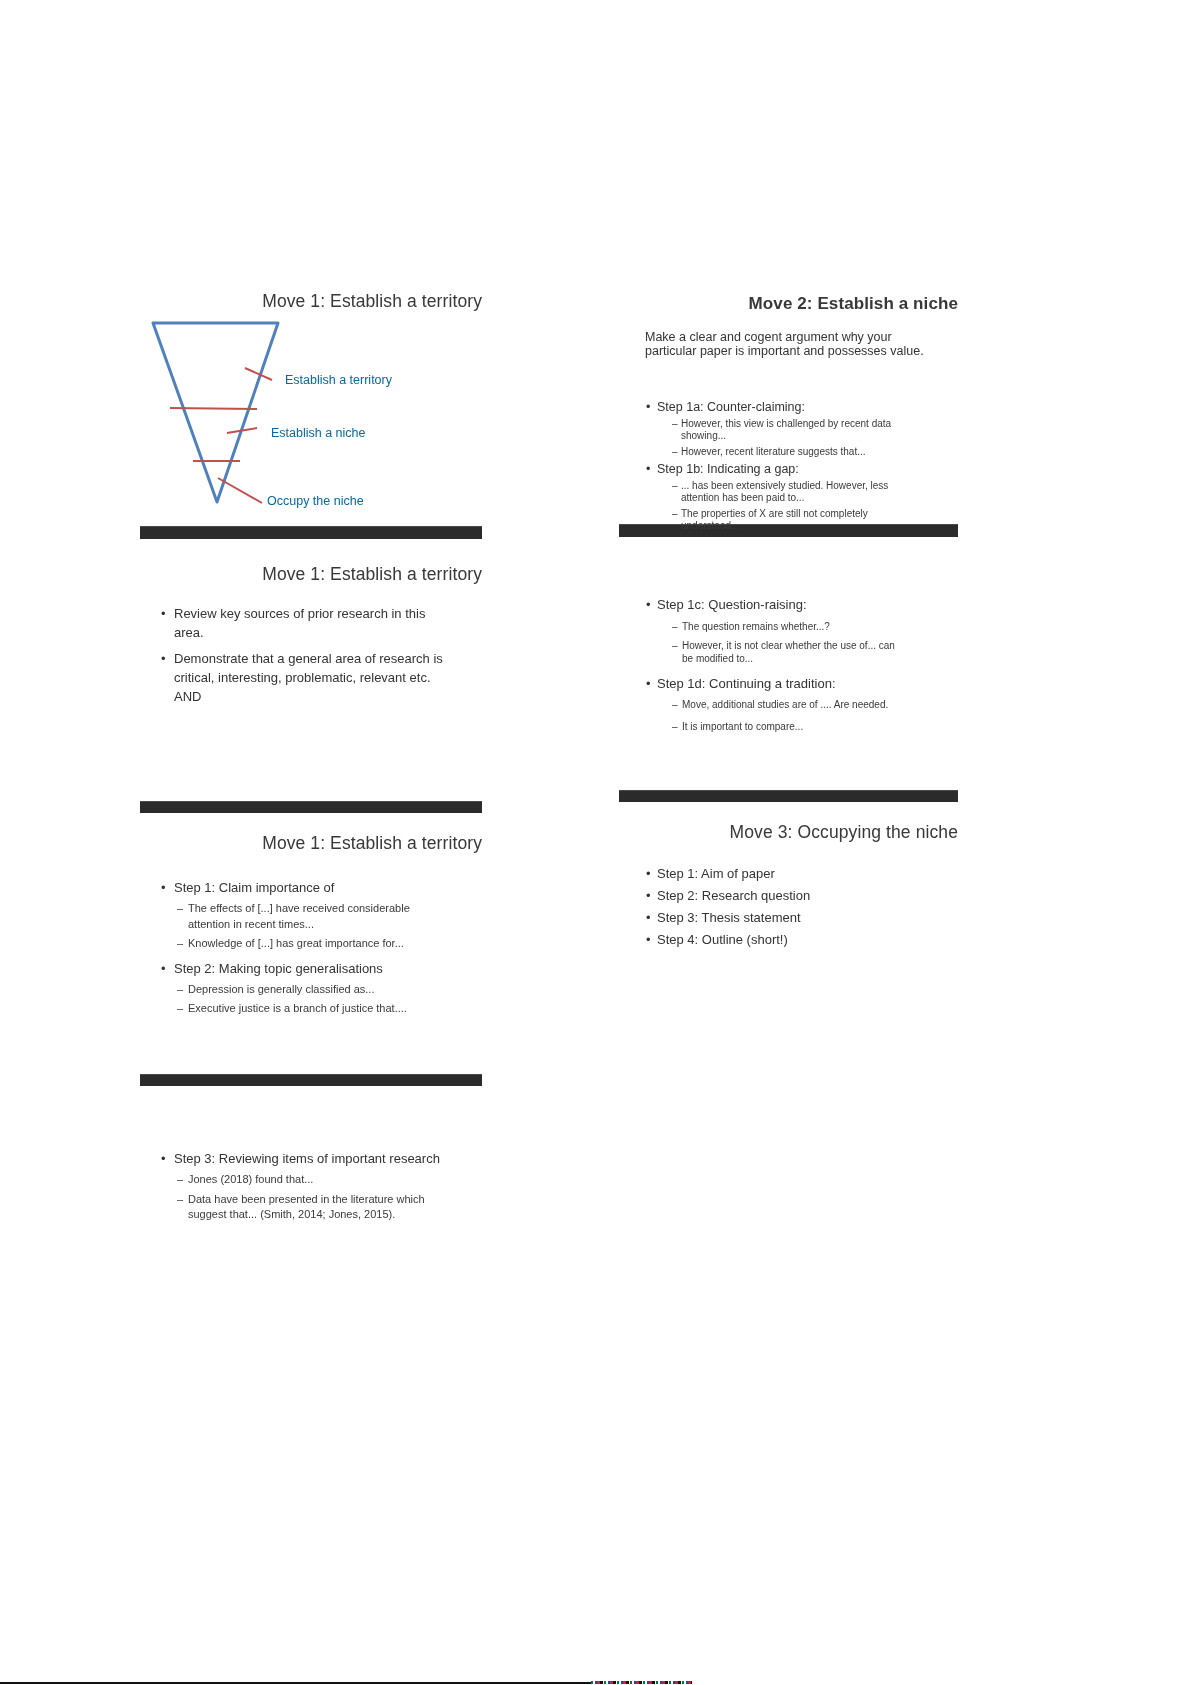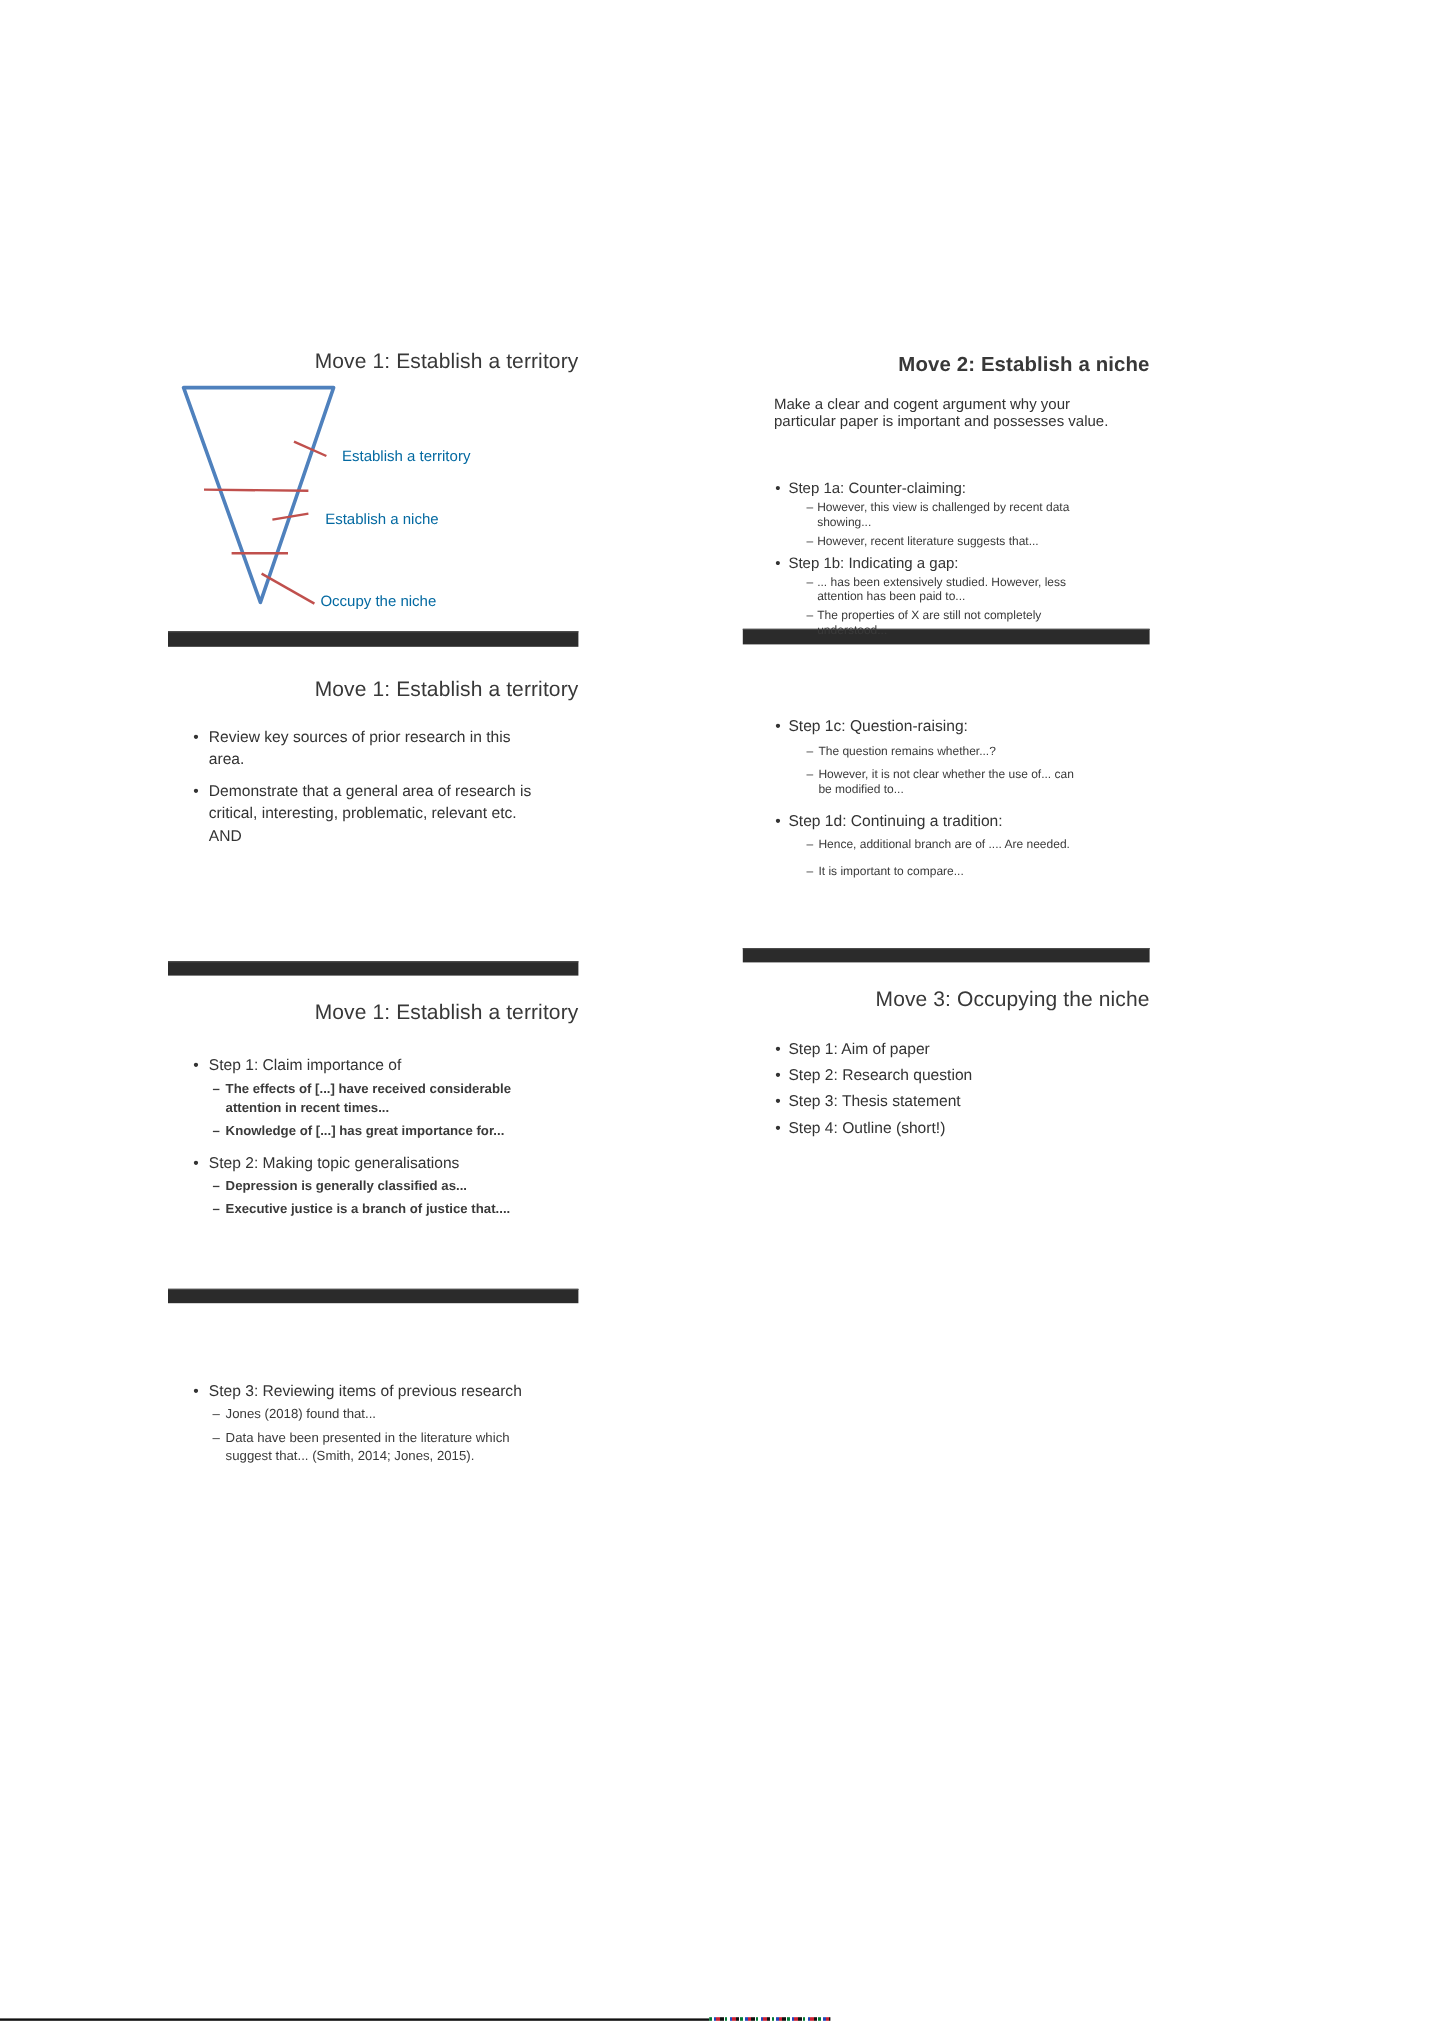--- a/index.html
+++ b/index.html
@@ -22,21 +22,21 @@
   .li1::before { content:"\2022"; position:absolute; left:1px; top:0; }
   .li2 { position:relative; white-space:pre-line; color:#3a3a3a; }
   .li2::before { content:"\2013"; position:absolute; left:0; top:0; }
 
   
   .s-l2 .li1 { font-size:13px; line-height:19px; margin-bottom:7px; }
 
   
   .s-l3 .li1 { font-size:13px; line-height:18px; }
   .s-l3 .li1:not(:first-child) { margin-top:8px; }
-  .s-l3 .li2 { font-size:11px; line-height:15.5px; margin-top:4px; margin-left:17px; padding-left:11px;font-weight:bold; }
+  .s-l3 .li2 { font-size:11px; line-height:15.5px; margin-top:4px; margin-left:17px; padding-left:11px; }
 
   
   .s-l4 .li1 { font-size:13px; line-height:18px; }
   .s-l4 .li2 { font-size:11px; line-height:15.5px; margin-top:4px; margin-left:17px; padding-left:11px; }
   .s-l4 .li2:first-of-type { margin-top:5px; }
 
   
   .s-r1 .li1 { font-size:12.5px; line-height:14px; padding-left:12px; }
   .s-r1 .li1:not(:first-child) { margin-top:5px; }
   .s-r1 .li2 { font-size:10px; line-height:11.8px; margin-top:4px; margin-left:27px; padding-left:9px; }
@@ -108,21 +108,21 @@
       <div class="li1">Step 2: Making topic generalisations</div>
       <div class="li2">Depression is generally classified as...</div>
       <div class="li2">Executive justice is a branch of justice that....</div>
     </div>
   </section>
 
   <div class="bar" style="left:140px;top:1074px;width:342px;height:12px;"></div>
 
   <section>
     <div class="stack s-l4" style="left:160px;top:1150px;width:322px;">
-      <div class="li1">Step 3: Reviewing items of previous research</div>
+      <div class="li1">Step 3: Reviewing items of important research</div>
       <div class="li2">Jones (2018) found that...</div>
       <div class="li2">Data have been presented in the literature which
 suggest that... (Smith, 2014; Jones, 2015).</div>
     </div>
   </section>
 
   <section>
     <h2 class="t" style="left:619px;top:294px;width:339px;font-size:17px;font-weight:bold;">Move 2: Establish a niche</h2>
     <div class="para" style="left:645px;top:331px;width:320px;">Make a clear and cogent argument why your
 particular paper is important and possesses value.</div>
@@ -139,21 +139,21 @@
     </div>
   </section>
 
   <section>
     <div class="stack s-r2" style="left:645px;top:597px;width:320px;">
       <div class="li1">Step 1c: Question-raising:</div>
       <div class="li2">The question remains whether...?</div>
       <div class="li2">However, it is not clear whether the use of... can
 be modified to...</div>
       <div class="li1">Step 1d: Continuing a tradition:</div>
-      <div class="li2">Hence, additional branch are of .... Are needed.</div>
+      <div class="li2">Move, additional studies are of .... Are needed.</div>
       <div class="li2">It is important to compare...</div>
     </div>
   </section>
 
   <section>
     <h2 class="t" style="left:619px;top:822px;width:339px;">Move 3: Occupying the niche</h2>
     <div class="stack s-r3" style="left:645px;top:866px;width:300px;">
       <div class="li1">Step 1: Aim of paper</div>
       <div class="li1">Step 2: Research question</div>
       <div class="li1">Step 3: Thesis statement</div>

